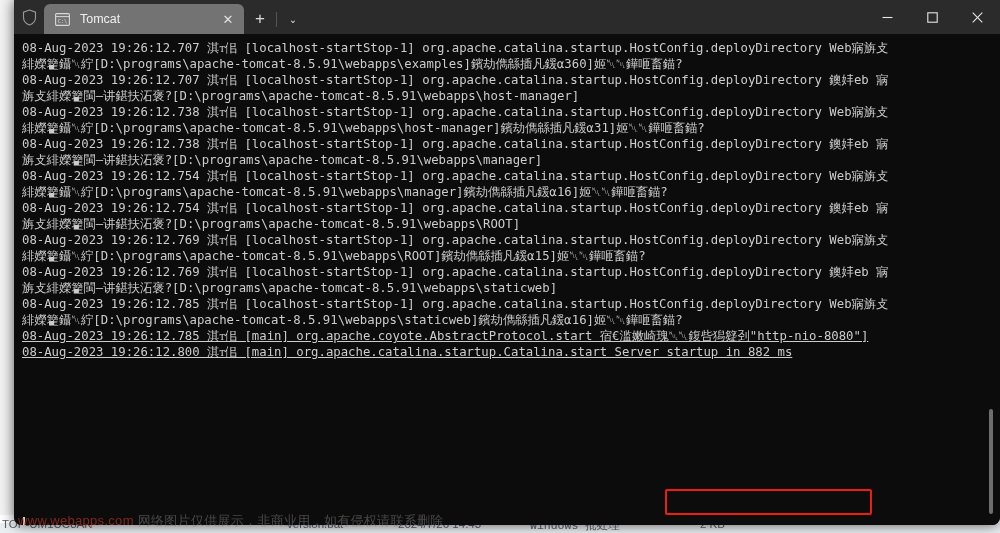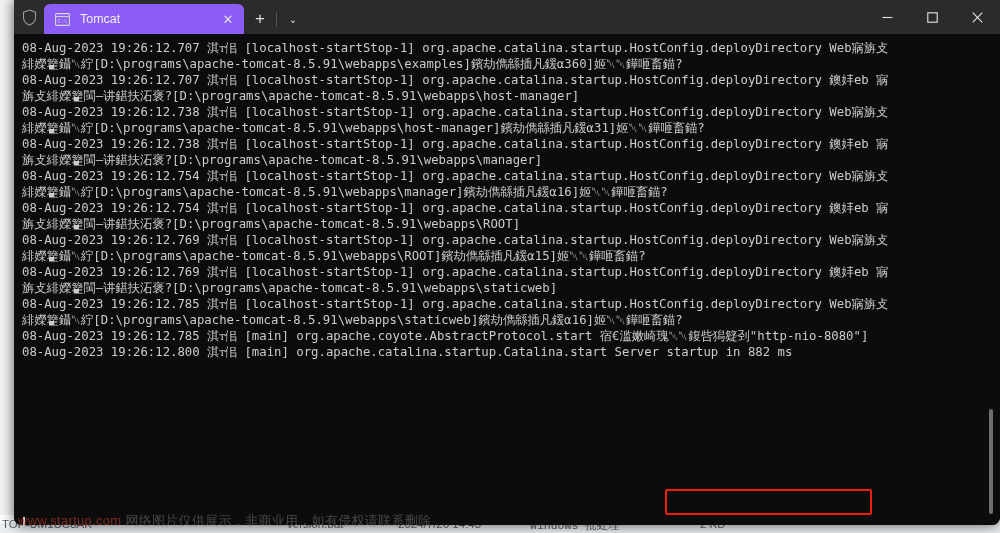--- a/index.html
+++ b/index.html
@@ -92,21 +92,21 @@
   }
   #shield-icon svg { display: block; }
 
   .tab {
     position: relative;
     display: flex;
     align-items: center;
     height: 30px;
     width: 200px;
     padding: 0 4px 0 10px;
-    background: #8b5cf6;
+    background: #737373;
     border-radius: 6px 6px 0 0;
     box-sizing: border-box;
   }
   .tab-icon {
     width: 17px;
     height: 17px;
     flex: 0 0 auto;
     display: flex;
     align-items: center;
     justify-content: center;
@@ -183,21 +183,21 @@
   #log-output {
     margin: 0;
     font-family: "DejaVu Sans Mono", monospace;
     font-size: 12.3px;
     line-height: 16px;
     color: #cccccc;
     white-space: pre;
     letter-spacing: 0px;
   }
   .log-entry { margin-bottom: 15px; }
-  .log-entry.tight { margin-bottom: 12px; }
+  .log-entry.tight { margin-bottom: 12px; text-decoration: underline; }
   .log-line { display: block; }
 
   #cursor {
     position: absolute;
     left: 9px;
     top: 517px;
     width: 1.5px;
     height: 14px;
     background: #cccccc;
     z-index: 7;
@@ -306,15 +306,15 @@
   <div id="terminal-scrollbar">
     <div id="scrollbar-thumb"></div>
   </div>
 
   <div id="cursor"></div>
 
   <div id="highlight-box" style="border-color: rgb(240, 28, 12);"></div>
 </div>
 
 <div id="watermark">
-  <span class="wm-red">www.startup.com</span>
+  <span class="wm-red">www.webapps.com</span>
   <span>网络图片仅供展示，非商业用，如有侵权请联系删除</span>
 </div>
 
 </body></html>

